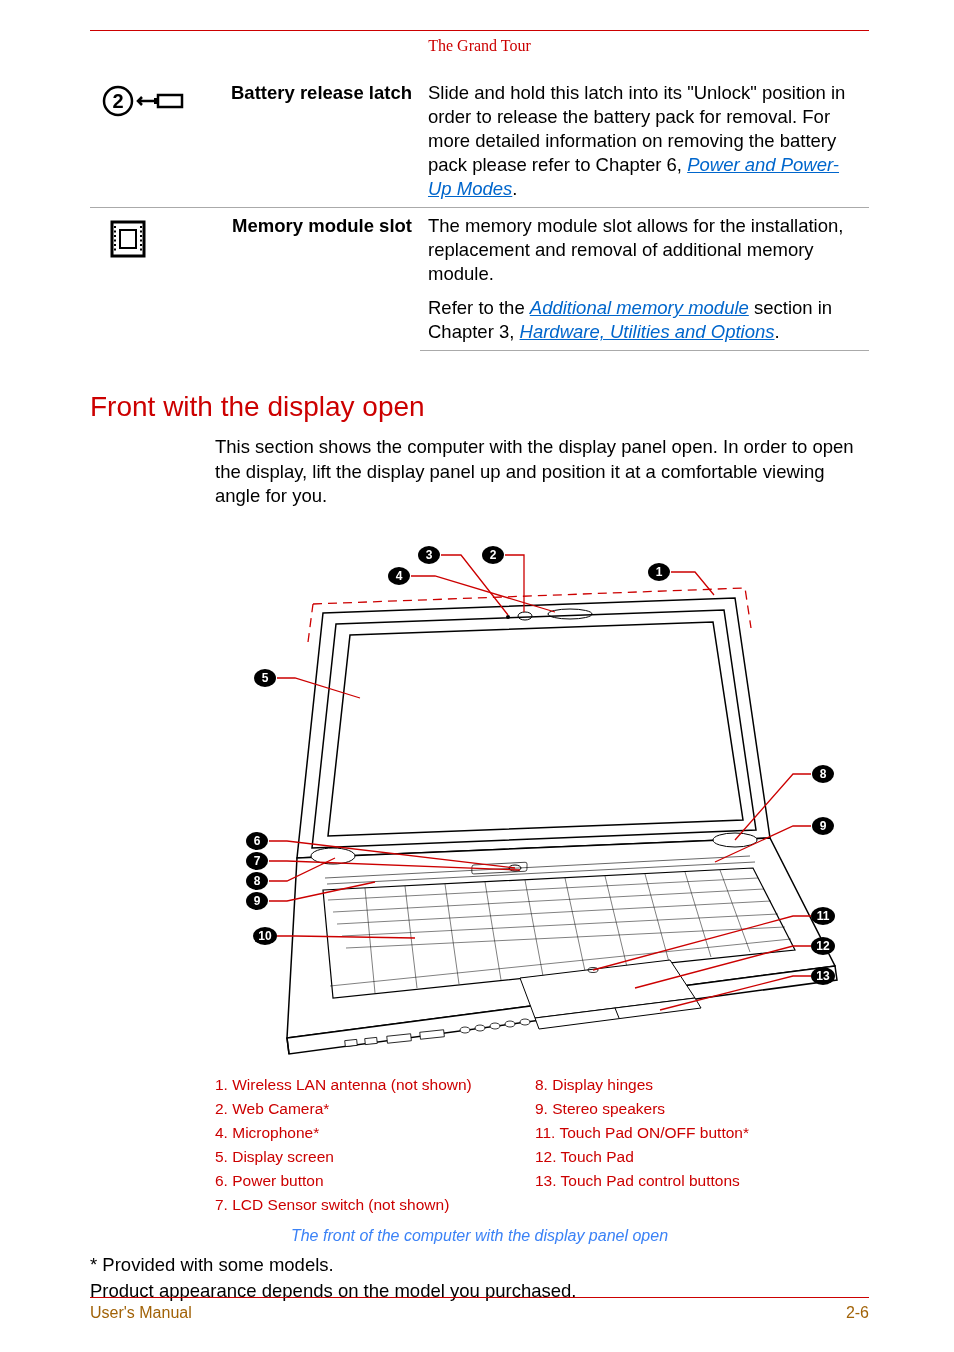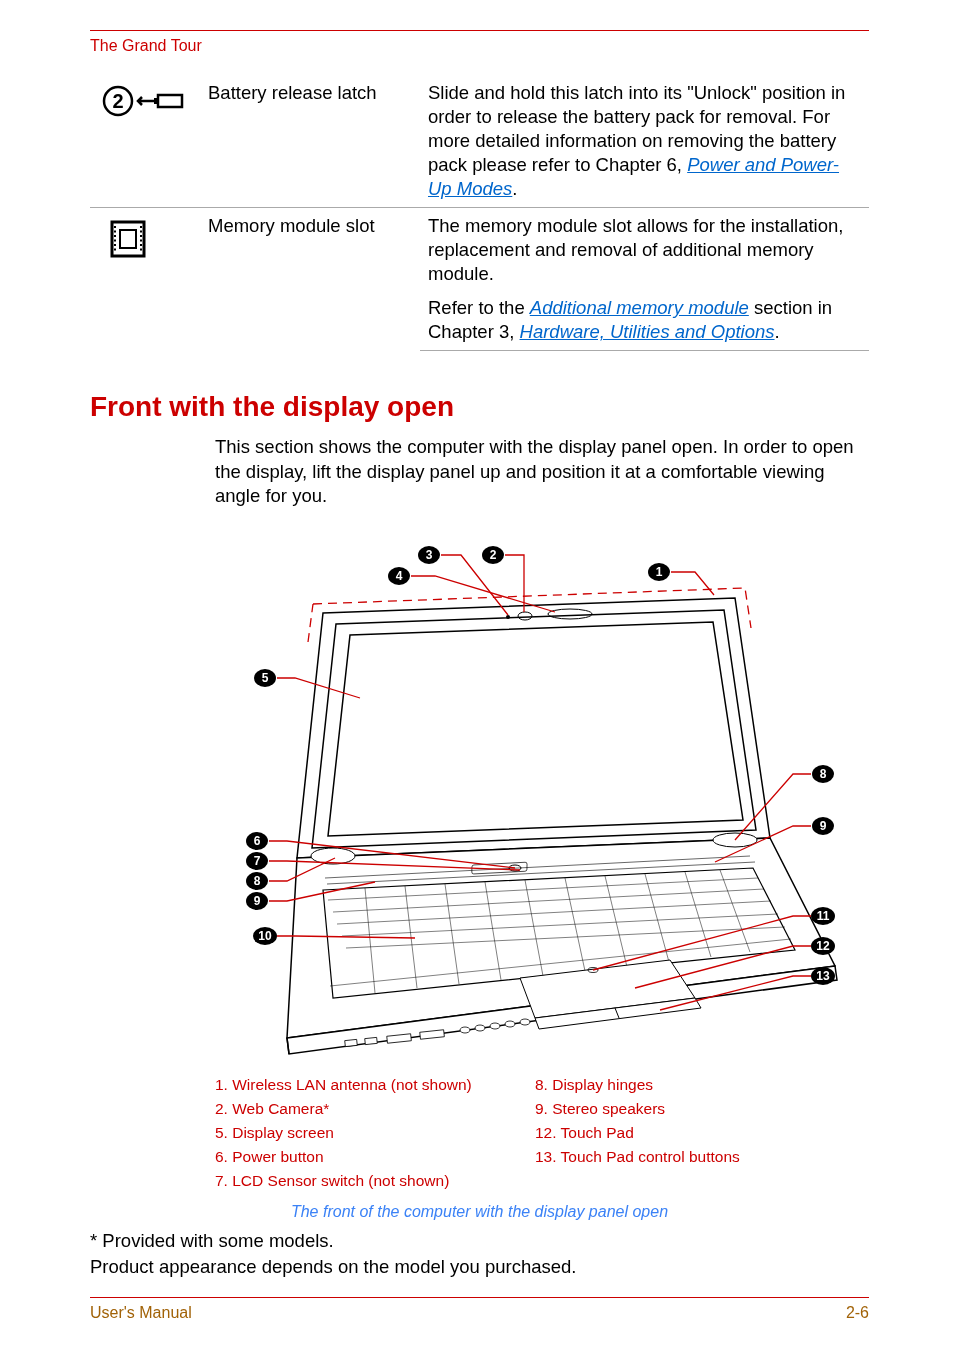--- a/index.html
+++ b/index.html
@@ -13,45 +13,46 @@
   }
   .page {
     padding: 30px 85px 30px 90px;
   }
   .header-line {
     border-top: 1.5px solid #c00;
     margin-bottom: 6px;
   }
   .header-text {
     color: #c00;
-    text-align: left;
+    text-align: center;
     font-size: 16px;
     margin-bottom: 20px;
+    font-family: Liberation Serif, serif;
   }
   .def-table {
     width: 100%;
     border-collapse: collapse;
     font-size: 18.5px;
     line-height: 1.3;
     margin-bottom: 40px;
   }
   .def-table td {
     vertical-align: top;
     padding: 6px 8px;
     border-bottom: 1px solid #aaa;
   }
   .def-table tr:first-child td { border-top: none; }
   .col-icon { width: 110px; }
-  .col-term { width: 220px; font-weight: normal; }
+  .col-term { width: 220px; font-weight: bold; text-align: right; }
   .col-desc { }
   .link-blue { color: #0066cc; font-style: italic; }
   .section-heading {
     color: #c00;
     font-size: 28px;
-    font-weight: bold;
+    font-weight: normal;
     margin: 20px 0 12px 0;
   }
   .intro-text {
     font-size: 18.5px;
     line-height: 1.3;
     margin-left: 125px;
     margin-bottom: 30px;
   }
   .diagram-wrap {
     margin-left: 125px;
@@ -301,20 +302,24 @@
     <tbody>
         <tr>
           <td>1. Wireless LAN antenna (not shown)</td>
           <td>8. Display hinges</td>
         </tr>
     <tr>
           <td>2. Web Camera*</td>
           <td>9. Stereo speakers</td>
         </tr>
     <tr>
+          <td>4. Microphone*</td>
+          <td>11. Touch Pad ON/OFF button*</td>
+        </tr>
+    <tr>
           <td>5. Display screen</td>
           <td>12. Touch Pad</td>
         </tr>
     <tr>
           <td>6. Power button</td>
           <td>13. Touch Pad control buttons</td>
         </tr>
     <tr>
           <td>7. LCD Sensor switch (not shown)</td>
           <td></td>

